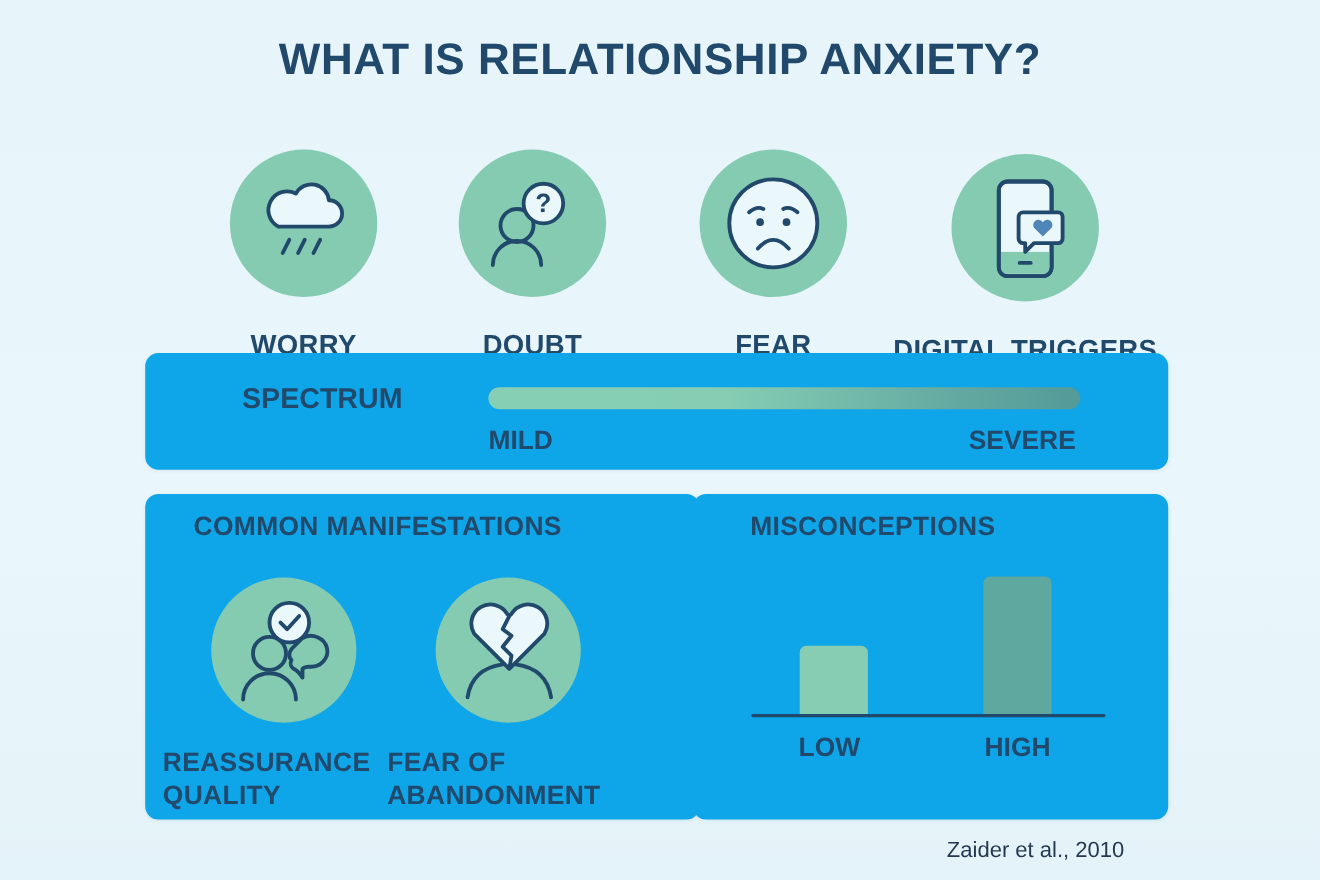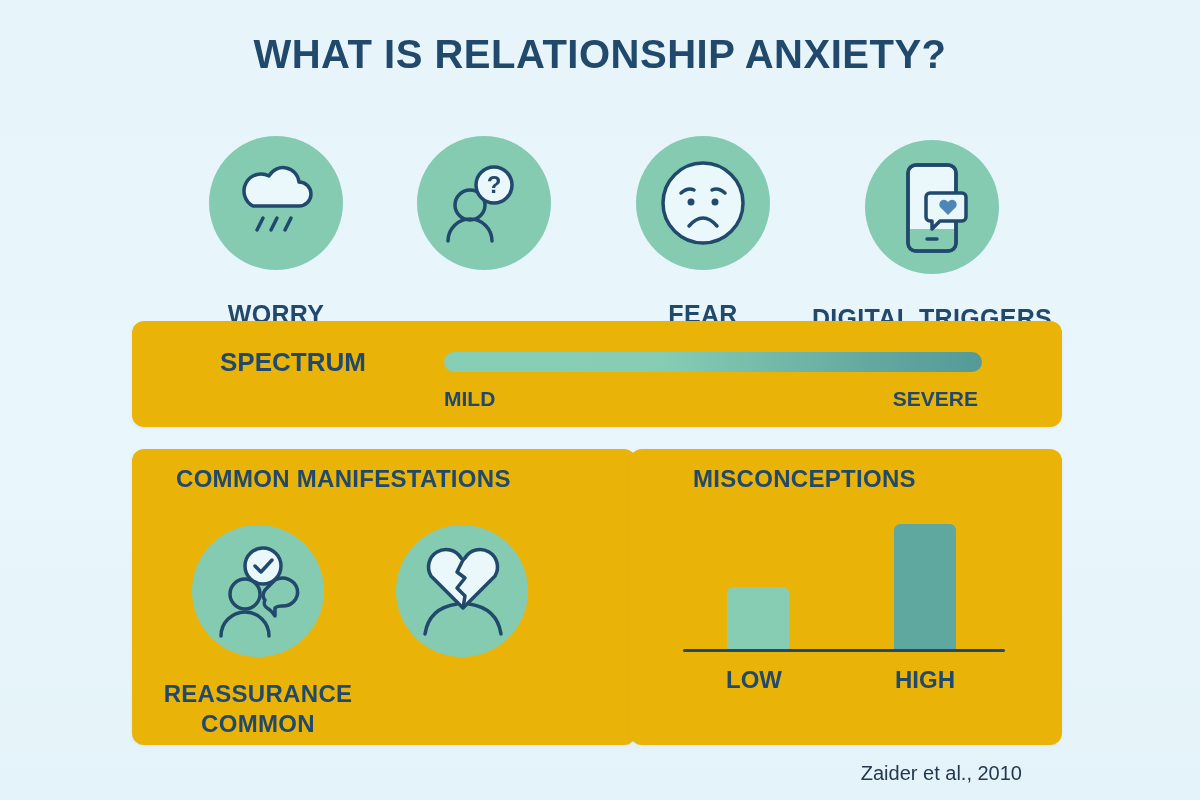--- a/index.html
+++ b/index.html
@@ -19,34 +19,34 @@
   .circle {
     width: 134px; height: 134px; border-radius: 50%;
     background: #85cbb1; margin: 0 auto;
     display: flex; align-items: center; justify-content: center;
   }
   .icon-label {
     margin-top: 30px; font-size: 25px; font-weight: 700; color: #21496b;
     letter-spacing: 0.3px;
   }
   .card {
-    position: absolute; background: #eab308; border-radius: 12px;
+    position: absolute; background: #0ea5e9; border-radius: 12px;
     box-shadow: 0 1px 3px rgba(120,170,190,0.15);
   }
   .spectrum-label { position: absolute; left: 88px; top: 26px; font-size: 26px; font-weight: 700; color: #21496b; }
   .spectrum-bar {
     position: absolute; left: 312px; top: 31px; width: 538px; height: 20px;
     border-radius: 10px;
     background: linear-gradient(90deg, #86cfb5 0%, #86cdb4 40%, #63a8a0 80%, #539a98 100%);
   }
-  .spectrum-min, .spectrum-max { position: absolute; top: 66px; font-size: 21px; font-weight: 700; color: #21496b; }
+  .spectrum-min, .spectrum-max { position: absolute; top: 66px; font-size: 24px; font-weight: 700; color: #21496b; }
   .spectrum-min { left: 312px; }
   .spectrum-max { right: 84px; }
   .card-title { position: absolute; font-size: 24px; font-weight: 700; color: #21496b; letter-spacing: 0.3px; }
-  .man-item { position: absolute; width: 220px; text-align: center; }
+  .man-item { position: absolute; width: 220px; text-align: left; }
   .man-item .circle { width: 132px; height: 132px; }
   .man-label { margin-top: 22px; font-size: 24px; font-weight: 700; line-height: 30px; color: #21496b; letter-spacing: 0.3px; }
   .bar { position: absolute; border-radius: 6px 6px 0 0; }
   .axis { position: absolute; height: 3px; background: #21496b; border-radius: 2px; }
   .bar-label { position: absolute; font-size: 24px; font-weight: 700; color: #21496b; text-align: center; width: 120px; }
   .chart-caption { position: absolute; font-size: 21px; font-weight: 700; color: #21496b; letter-spacing: 0.2px; }
   .citation { position: absolute; right: 178px; top: 762px; font-size: 20px; color: #24384f; }
 </style>
 </head>
 <body>
@@ -67,20 +67,21 @@
 
 <div class="icon-item" style="left:364px; top:136px;">
   <div class="circle">
     <svg width="100" height="100" viewBox="0 0 100 100">
       <circle cx="36" cy="52" r="15" fill="none" stroke="#21496b" stroke-width="3.5"></circle>
       <path d="M14 88 a22 22 0 0 1 44 0" fill="none" stroke="#21496b" stroke-width="3.5" stroke-linecap="round"></path>
       <circle cx="60" cy="32" r="18" fill="#eaf7fb" stroke="#21496b" stroke-width="3.5"></circle>
       <text x="60" y="40" text-anchor="middle" font-size="24" font-weight="700" fill="#21496b" font-family="Liberation Sans, sans-serif">?</text>
     </svg>
   </div>
+  <div class="icon-label">DOUBT</div>
 </div>
 
 <div class="icon-item" style="left:583px; top:136px;">
   <div class="circle">
     <svg width="90" height="90" viewBox="0 0 90 90">
       <circle cx="45" cy="45" r="40" fill="#eaf7fb" stroke="#21496b" stroke-width="3.5"></circle>
       <path d="M23 35 q7-6 13-3" fill="none" stroke="#21496b" stroke-width="3.5" stroke-linecap="round"></path>
       <path d="M67 35 q-7-6-13-3" fill="none" stroke="#21496b" stroke-width="3.5" stroke-linecap="round"></path>
       <circle cx="33" cy="44" r="3.5" fill="#21496b"></circle>
       <circle cx="57" cy="44" r="3.5" fill="#21496b"></circle>
@@ -119,38 +120,42 @@
       <svg width="110" height="110" viewBox="0 0 110 110">
         <circle cx="42" cy="58" r="15" fill="none" stroke="#21496b" stroke-width="3.5"></circle>
         <path d="M18 100 a24 24 0 0 1 48 0" fill="none" stroke="#21496b" stroke-width="3.5" stroke-linecap="round"></path>
         <path d="M72 44 a15 14 0 1 1 6 26 q-4 0-6 2 v8 q-4-6-8-8 a6 6 0 0 1-2-8 q-4-4 0-10z" fill="none" stroke="#21496b" stroke-width="3.5" stroke-linejoin="round"></path>
         <circle cx="60" cy="30" r="18" fill="#eaf7fb" stroke="#21496b" stroke-width="3.5"></circle>
         <path d="M52 30 l6 6 l11-12" fill="none" stroke="#21496b" stroke-width="3.5" stroke-linecap="round" stroke-linejoin="round"></path>
       </svg>
     </div>
     <div class="man-label">
       <div>REASSURANCE</div>
-      <div>COMMON</div>
+      <div>QUALITY</div>
     </div>
   </div>
 
   <div class="man-item" style="left:220px; top:76px;">
     <div class="circle">
       <svg width="110" height="110" viewBox="0 0 110 110">
         <path d="M56 72 L24 40 a16 16 0 0 1 30-18 l2 2 l2-2 a16 16 0 0 1 30 18z" fill="#eaf7fb" stroke="#21496b" stroke-width="3.5" stroke-linejoin="round"></path>
         <path d="M56 24 l-6 12 l8 6 l-8 10 l8 8 l-2 12" fill="none" stroke="#21496b" stroke-width="3.5" stroke-linejoin="round"></path>
         <path d="M18 98 q4-26 32-30" fill="none" stroke="#21496b" stroke-width="3.5" stroke-linecap="round"></path>
         <path d="M94 98 q-4-26-32-30" fill="none" stroke="#21496b" stroke-width="3.5" stroke-linecap="round"></path>
       </svg>
     </div>
+    <div class="man-label">
+      <div>FEAR OF</div>
+      <div>ABANDONMENT</div>
+    </div>
   </div>
 </div>
 
 <div class="card" style="left:630px; top:449px; width:432px; height:296px;">
-  <div class="card-title" style="left:63px; top:16px;">MISCONCEPTIONS</div>
+  <div class="card-title" style="left:52px; top:16px;">MISCONCEPTIONS</div>
   <div class="bar" style="left:97px; top:138px; width:62px; height:62px; background:#86cdb4;"></div>
   <div class="bar" style="left:264px; top:75px; width:62px; height:125px; background:#5ea8a0;"></div>
   <div class="axis" style="left:53px; top:200px; width:322px;"></div>
   <div class="bar-label" style="left:64px; top:217px;">LOW</div>
   <div class="bar-label" style="left:235px; top:217px;">HIGH</div>
 </div>
 
 <div class="citation">Zaider et al., 2010</div>
 
 </body></html>

